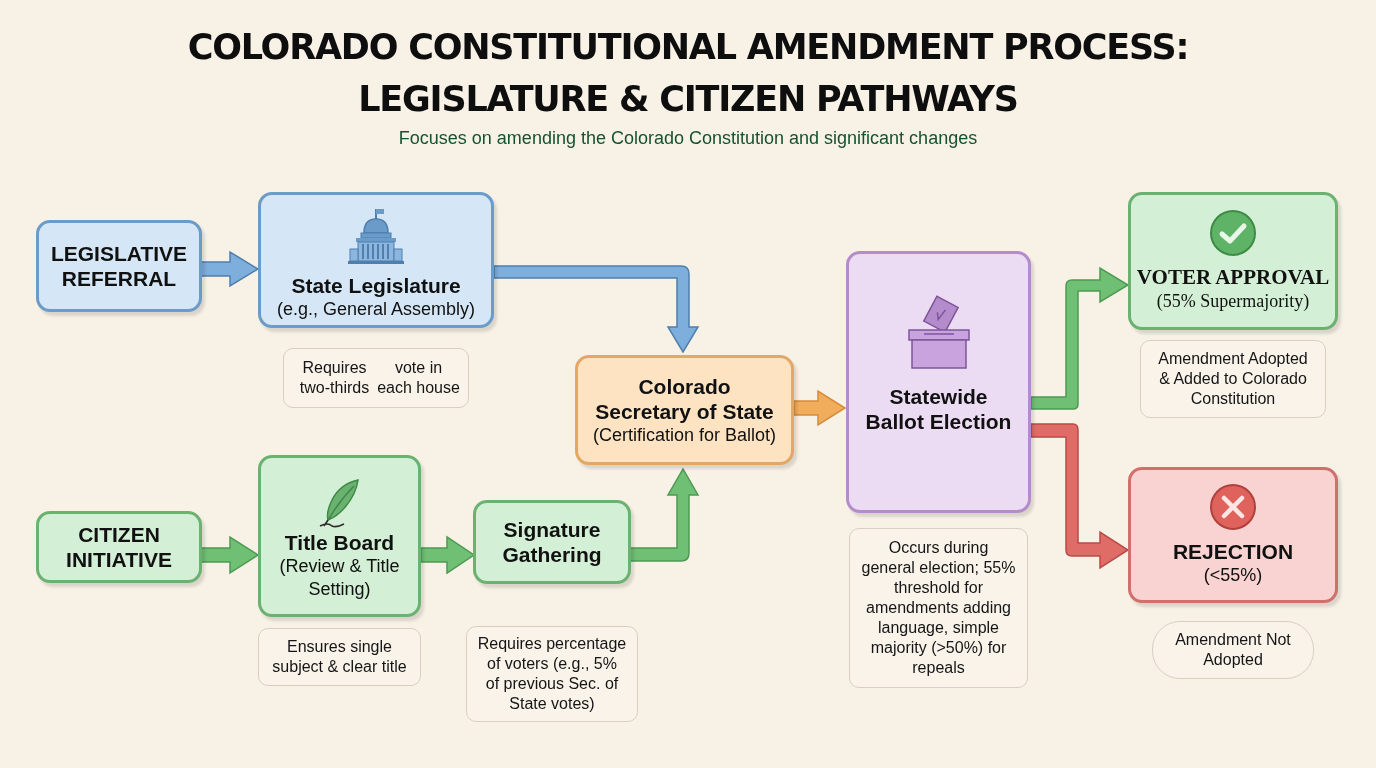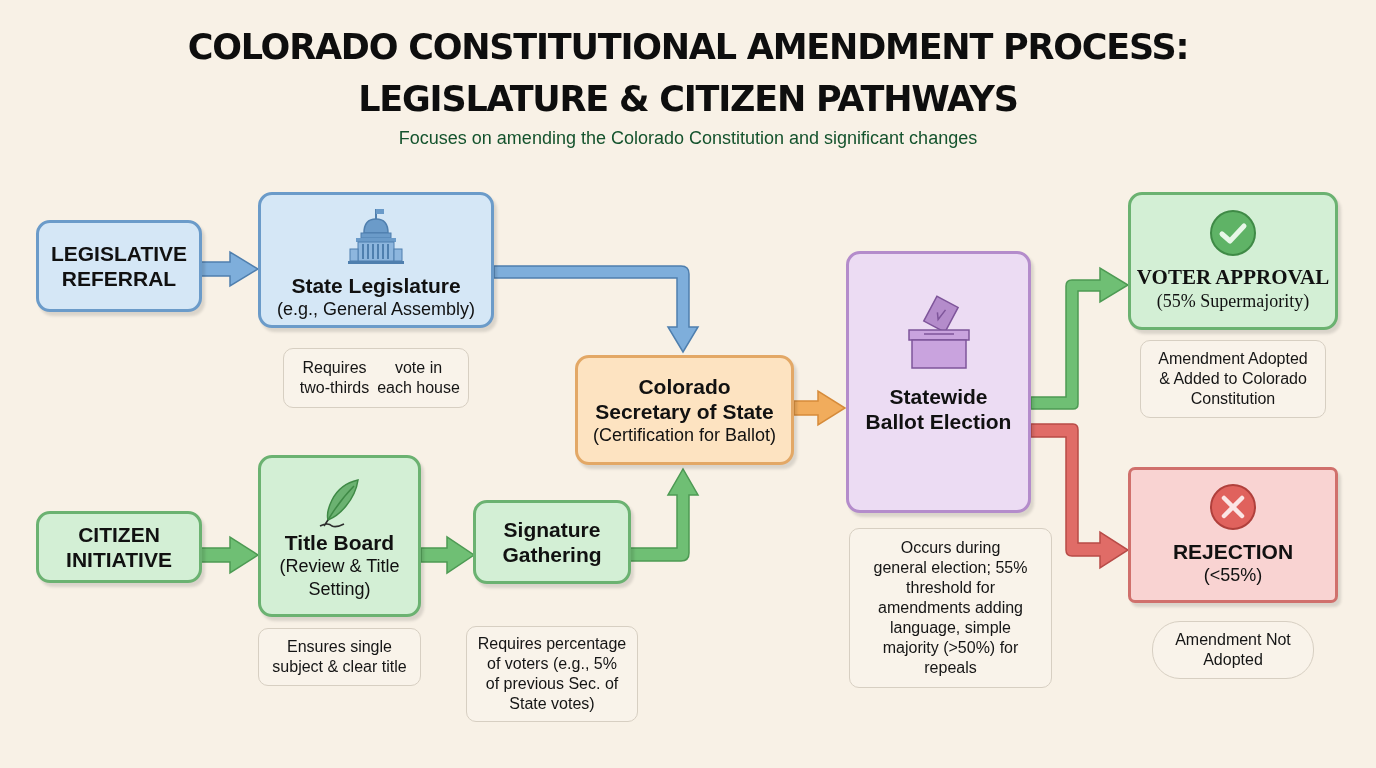--- a/index.html
+++ b/index.html
@@ -21,21 +21,21 @@
   .box {
     position:absolute; box-sizing:border-box; border-radius:14px;
     border:3px solid; display:flex; flex-direction:column;
     align-items:center; justify-content:center; text-align:center;
     box-shadow:3px 4px 3px rgba(0,0,0,0.12);
   }
   .blue { background:#d5e7f6; border-color:#6b9bc9; }
   .green { background:#d3efd5; border-color:#6bb271; }
   .orange { background:#fde3c1; border-color:#e3a866; }
   .purple { background:#ecdcf3; border-color:#b48ccb; }
-  .red { background:#f9d3d2; border-color:#d0706c;border-radius:7px; }
+  .red { background:#f9d3d2; border-color:#d0706c; }
   .head { font-weight:bold; font-size:21px; line-height:25px; }
   .sub { font-size:18px; line-height:23px; }
   .note {
     position:absolute; box-sizing:border-box; border:1.5px solid #d7cfc2;
     border-radius:10px; background:#f9f3ea; display:flex; align-items:center;
     justify-content:center; text-align:center; font-size:16px; line-height:20px;
     color:#151515; padding:4px 8px;
   }
   svg.arrows { position:absolute; left:0; top:0; }
   .icon { display:block; }
@@ -143,21 +143,21 @@
       <path d="M32,20 L36,26 L38,14" fill="none" stroke="#7e559a" stroke-width="1.5"></path>
     </g>
     <rect x="5" y="36" width="60" height="10" fill="#c9a3de" stroke="#7e559a" stroke-width="1.5"></rect>
     <line x1="20" y1="40" x2="50" y2="40" stroke="#7e559a" stroke-width="1.5"></line>
     <rect x="8" y="46" width="54" height="28" fill="#c9a3de" stroke="#7e559a" stroke-width="1.5"></rect>
   </svg>
   <div class="head" style="margin-top:10px;">Statewide</div>
   <div class="head">Ballot Election</div>
   <div style="height:36px;"></div>
 </div>
-<div class="note" style="left:849px; top:528px; width:203px; height:160px; flex-direction:column;">
+<div class="note" style="left:849px; top:528px; width:179px; height:160px; flex-direction:column;">
   <div>Occurs during</div>
   <div>general election; 55%</div>
   <div>threshold for</div>
   <div>amendments adding</div>
   <div>language, simple</div>
   <div>majority (&gt;50%) for</div>
   <div>repeals</div>
 </div>
 
 <div class="box green" style="left:1128px; top:192px; width:210px; height:138px;font-family:Liberation Serif, serif;">

